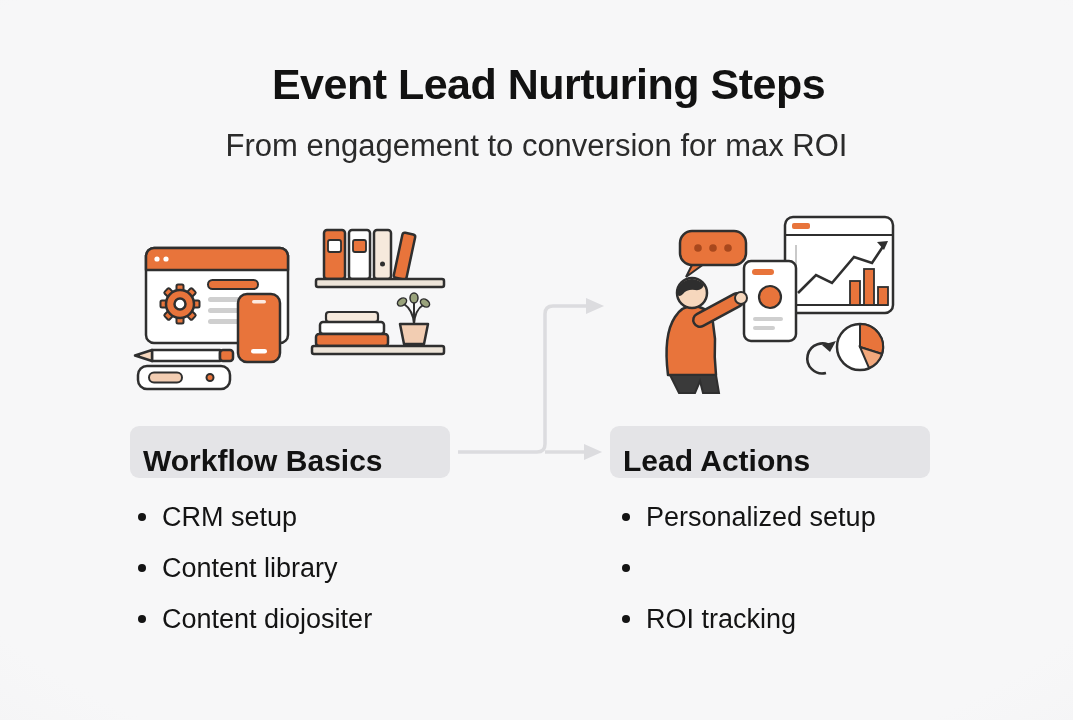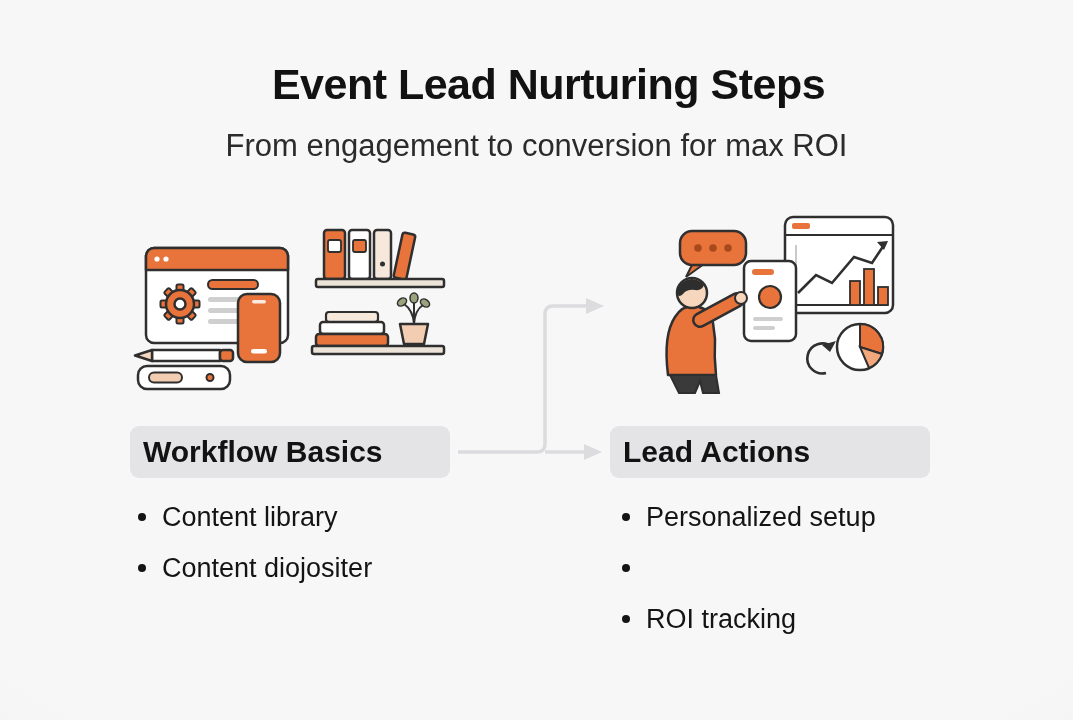--- a/index.html
+++ b/index.html
@@ -18,21 +18,21 @@
     position:absolute;top:128px;left:0;width:100%;text-align:center;
     font-size:31px;font-weight:400;color:#2b2b2b;
   }
   .illus{position:absolute}
   .illus-left{left:128px;top:220px;width:320px;height:180px}
   .illus-right{left:640px;top:205px;width:280px;height:190px}
   .connector{position:absolute;left:450px;top:293px;width:165px;height:175px}
   .badge{
     position:absolute;top:426px;width:320px;height:52px;
     background:var(--badge-bg,#E4E4E7);border-radius:9px;
-    display:flex;align-items:center;padding-left:13px;
+    display:flex;align-items:flex-end;padding-left:13px;
     font-size:30px;font-weight:700;color:#121212;
   }
   .badge-left{left:130px}
   .badge-right{left:610px}
   .list{position:absolute;top:497px;list-style:none}
   .list-left{left:138px}
   .list-right{left:622px}
   .list li{display:flex;align-items:center;height:40px;margin-bottom:11px;font-size:27px;color:#141414}
   .dot{width:8px;height:8px;border-radius:50%;background:#141414;margin-right:16px;flex:0 0 auto}
   
@@ -176,20 +176,24 @@
   <div class="badge badge-left">
     <span>Workflow Basics</span>
   </div>
   <div class="badge badge-right">
     <span>Lead Actions</span>
   </div>
 
   <ul class="list list-left">
     <li>
       <span class="dot"></span>
+      <span>CRM setup</span>
+    </li>
+    <li>
+      <span class="dot"></span>
       <span>Content library</span>
     </li>
     <li>
       <span class="dot"></span>
       <span>Content diojositer</span>
     </li>
   </ul>
 
   <ul class="list list-right">
     <li>

